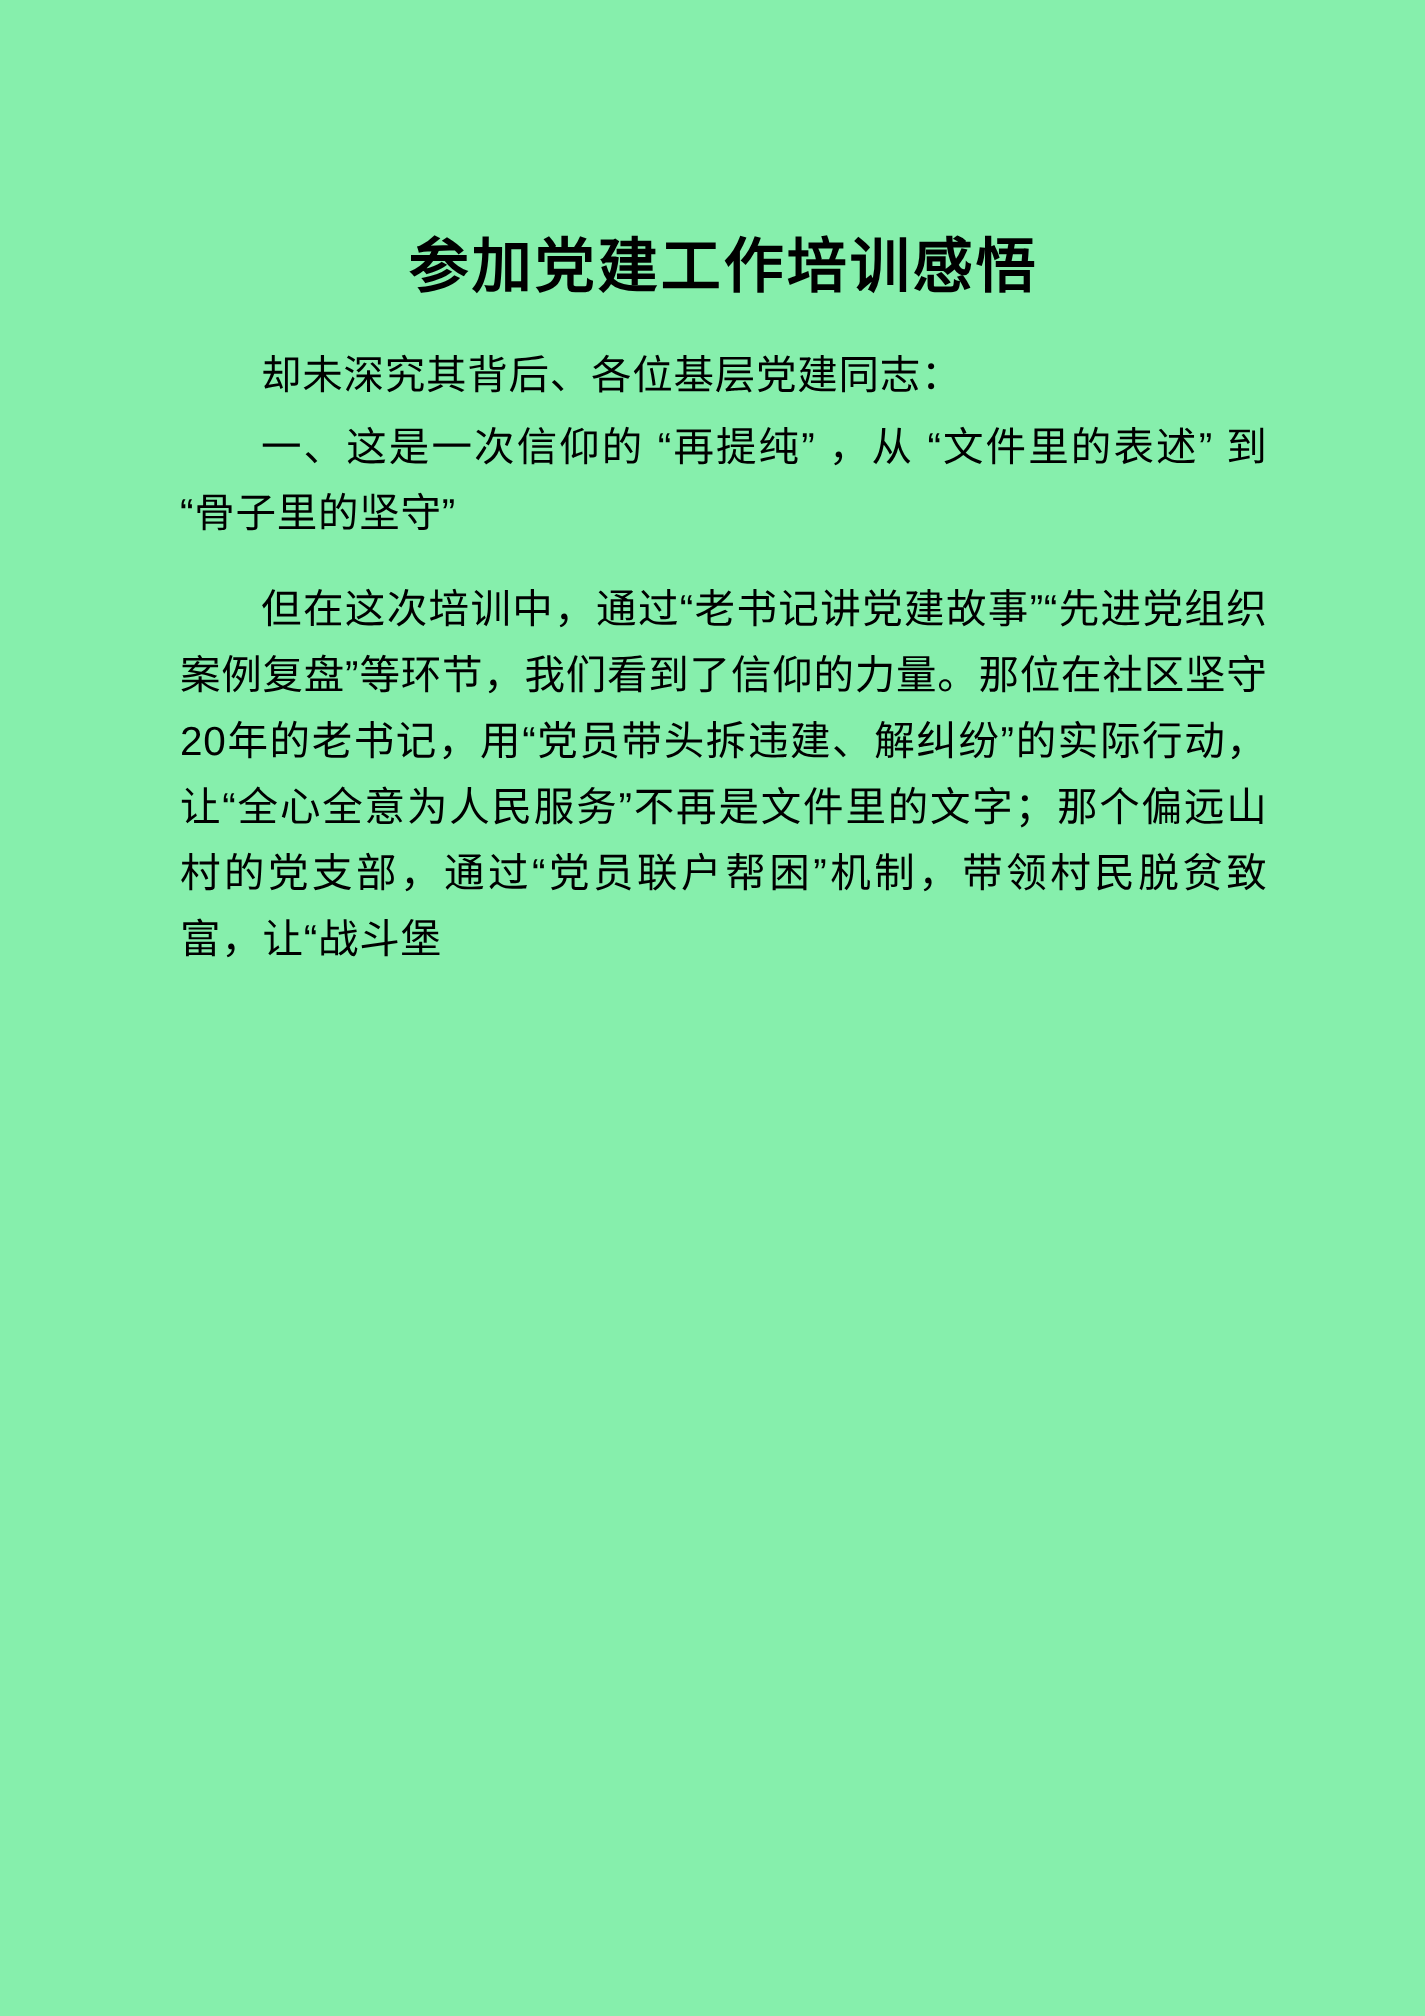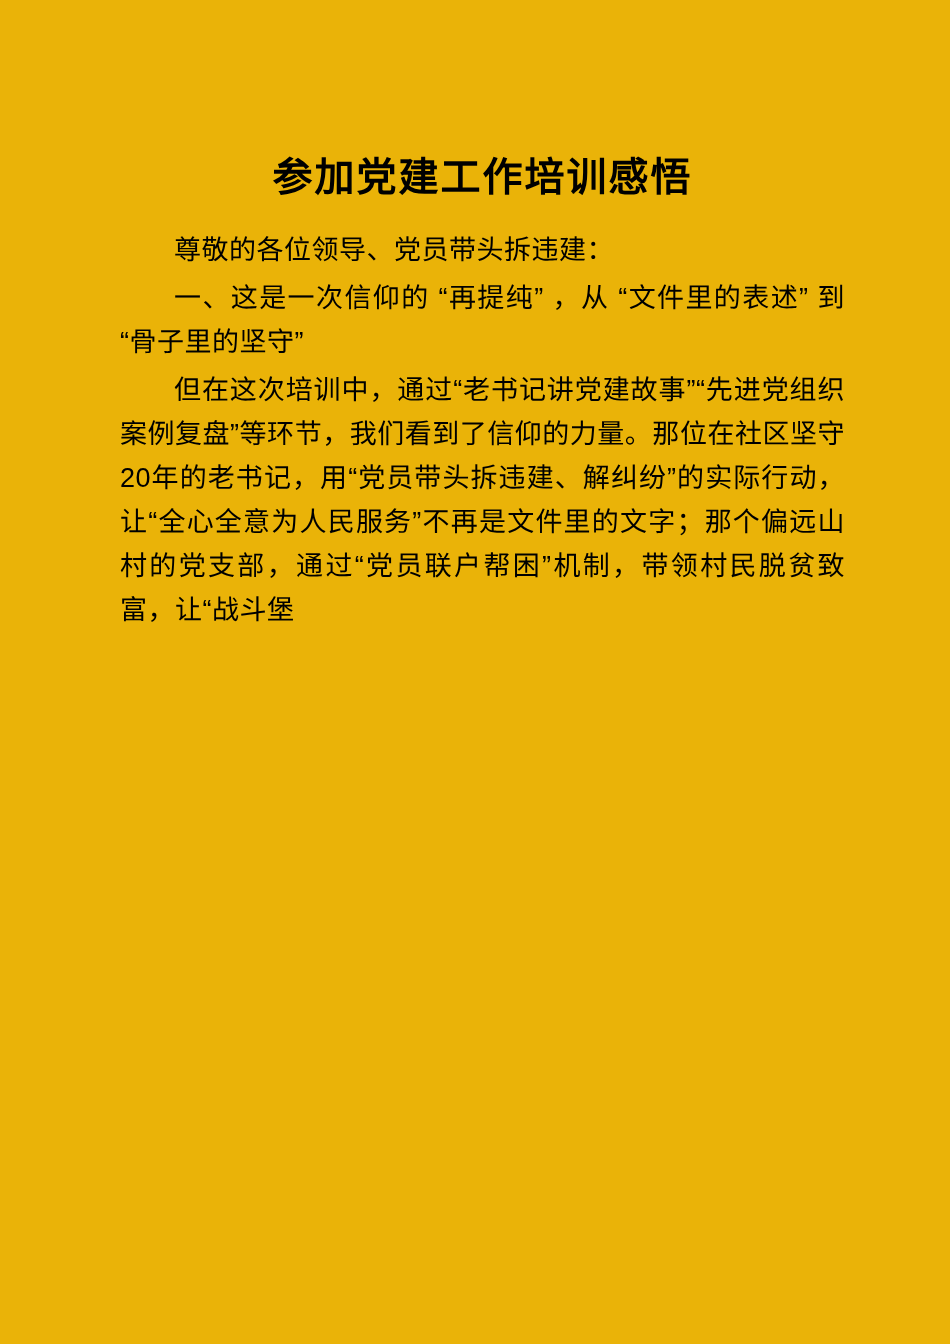--- a/index.html
+++ b/index.html
@@ -6,21 +6,21 @@
   html, body {
     margin: 0;
     padding: 0;
     background: #ffffff;
   }
   .page {
     position: relative;
     width: 950px;
     height: 1344px;
     margin: 0 auto;
-    background: #eab308;
+    background: #86efac;
     box-sizing: border-box;
     padding: 150px 105px 0 120px;
     overflow: hidden;
     font-family: "Liberation Sans", "DejaVu Sans", sans-serif;
     color: #000000;
   }
   .doc-title {
     margin: 0 0 22px 0;
     padding: 0;
     text-align: center;
@@ -37,33 +37,33 @@
     font-size: 27px;
     line-height: 44px;
     text-align: justify;
     text-indent: 2em;
     letter-spacing: 0.5px;
     color: #000000;
     word-break: break-all;
   }
   .para.heading {
     margin-top: 4px;
-    margin-bottom: 4px;
+    margin-bottom: 20px;
     font-weight: 400;
   }
   .para.last {
     margin-top: 4px;
   }
 </style>
 </head>
 <body>
 
 <div class="page">
   <h1 class="doc-title">参加党建工作培训感悟</h1>
 
-  <p class="para salutation">尊敬的各位领导、党员带头拆违建：</p>
+  <p class="para salutation">却未深究其背后、各位基层党建同志：</p>
 
 
   <p class="para heading">一、这是一次信仰的 “再提纯” ，从 “文件里的表述” 到 “骨子里的坚守”</p>
 
 
   <p class="para last">但在这次培训中，通过“老书记讲党建故事”“先进党组织案例复盘”等环节，我们看到了信仰的力量。那位在社区坚守20年的老书记，用“党员带头拆违建、解纠纷”的实际行动，让“全心全意为人民服务”不再是文件里的文字；那个偏远山村的党支部，通过“党员联户帮困”机制，带领村民脱贫致富，让“战斗堡</p>
 </div>
 
 </body></html>

